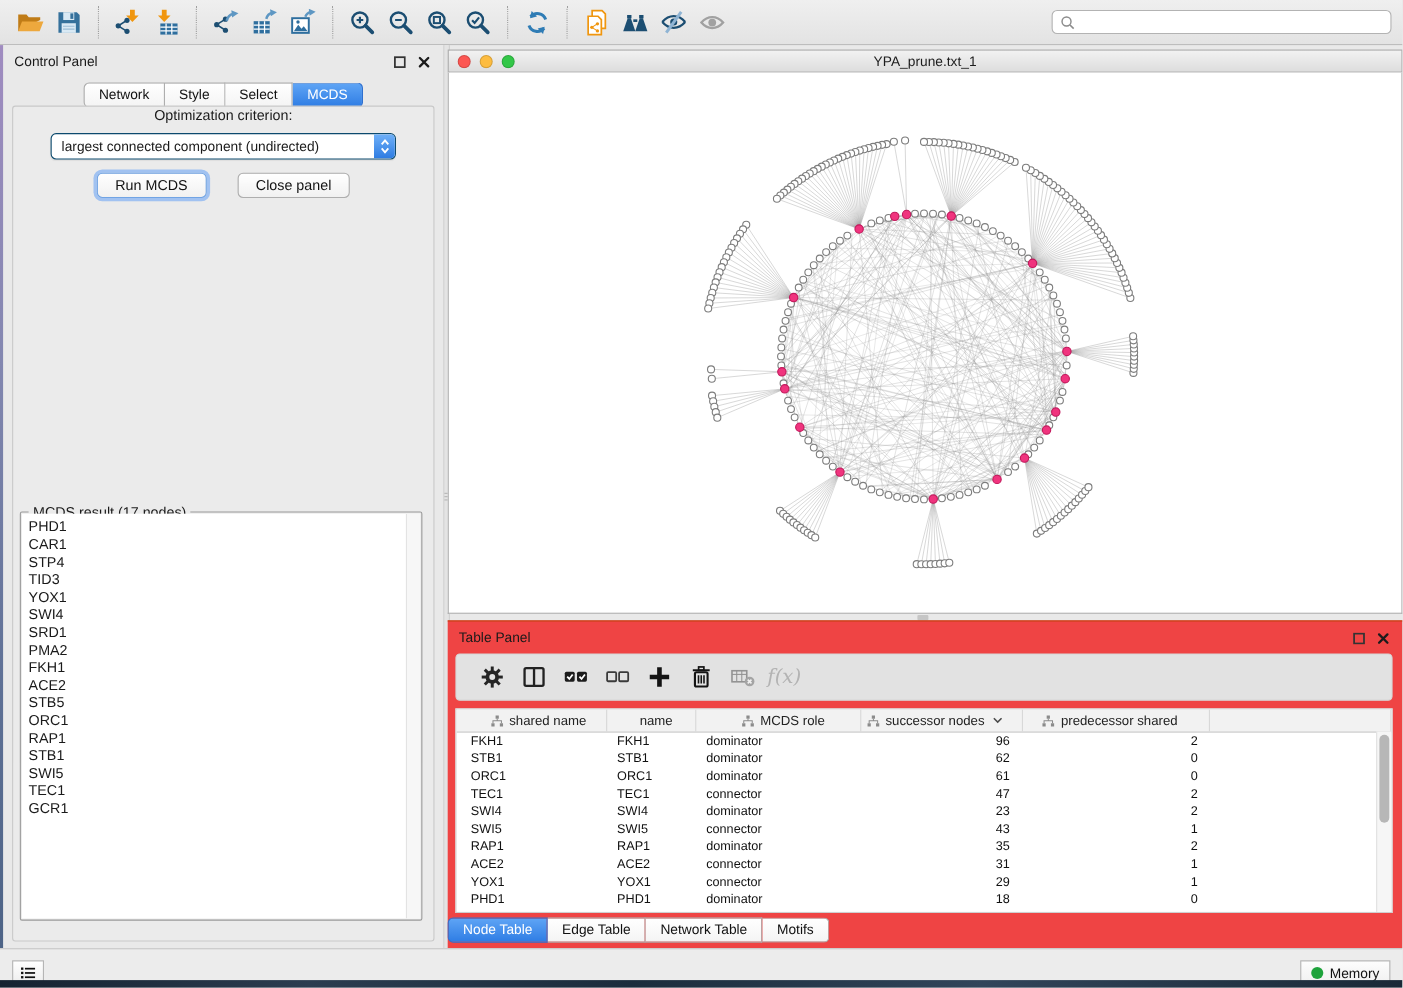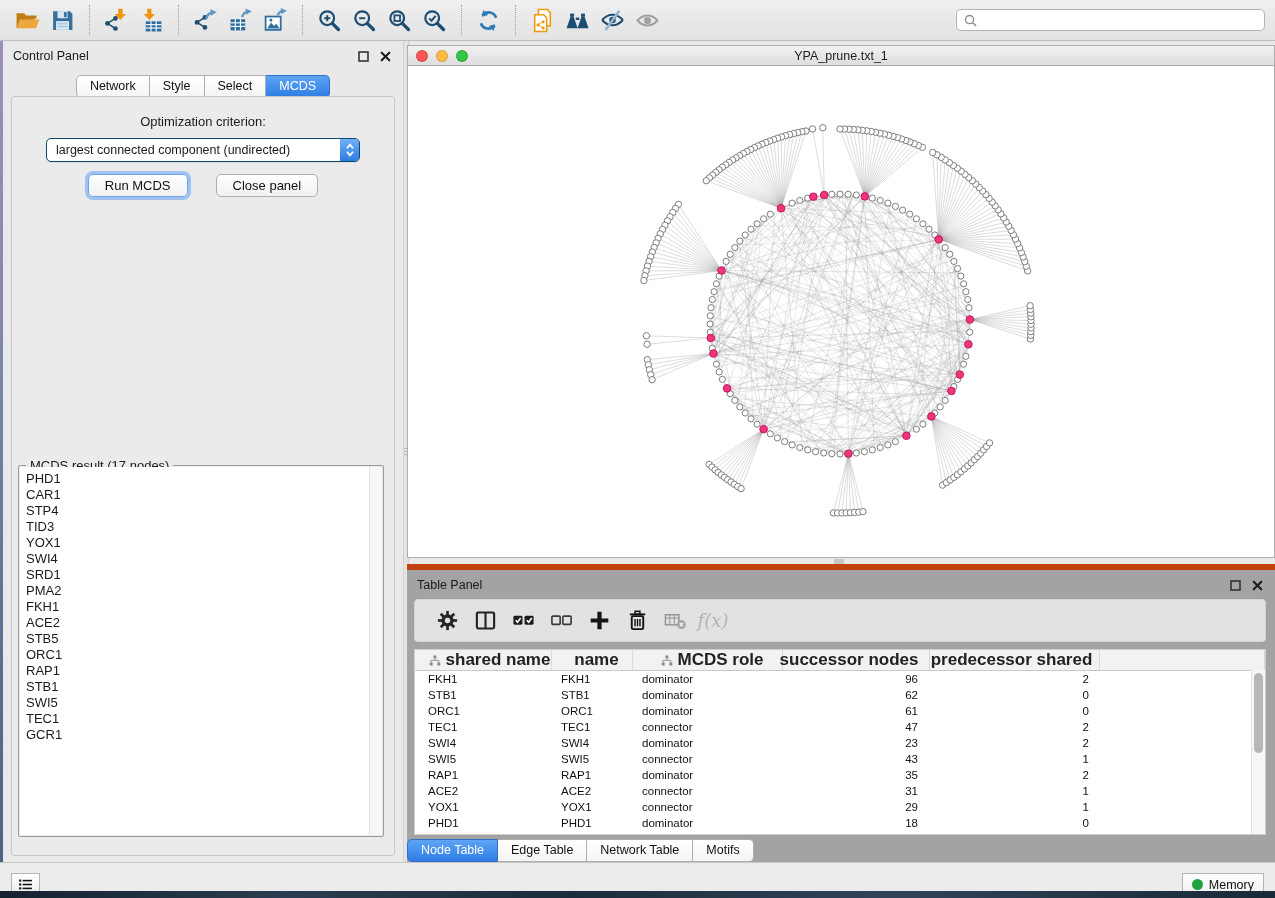--- a/index.html
+++ b/index.html
@@ -37,21 +37,21 @@
   .seg{display:flex;width:max-content;}
   .seg .tab{font-size:12.5px;padding:3px 13px 4px;background:linear-gradient(#ffffff,#f4f4f4);
     border:1px solid #aeaeae;border-left:none;color:#111;cursor:default;}
   .seg .tab:first-child{border-left:1px solid #aeaeae;border-radius:5px 0 0 5px;}
   .seg .tab:last-child{border-radius:0 5px 5px 0;}
   .seg .tab.active{background:linear-gradient(#5ea4f5,#2f7de4);border-color:#2f70cf;color:#fff;}
   .cp-tabs{margin:7px auto 0;}
 
   .cp-content{position:absolute;left:8px;right:8px;top:55px;bottom:6px;
     background:#ebebeb;border:1px solid #c9c9c9;border-radius:3px;}
-  .opt-label{margin-top:17px;text-align:center;font-size:13px;}
+  .opt-label{text-align:center;font-size:13px;}
   .dropdown{margin:9px auto 0;width:312px;height:22px;background:#fff;border:1px solid #0c4a6e;
     border-radius:5px;display:flex;align-items:stretch;overflow:hidden;box-shadow:0 1px 1px rgba(0,0,0,.06);}
   .dd-text{flex:1;font-size:12.5px;line-height:22px;padding-left:9px;white-space:nowrap;overflow:hidden;}
   .dd-step{width:19px;background:linear-gradient(#6fb0f8,#2e7ce2);display:flex;align-items:center;justify-content:center;}
   .dd-step svg{width:10px;height:16px;}
   .btn-row{display:flex;justify-content:center;gap:28px;margin-top:12px;}
   .btn{height:21px;padding:0 16px;background:linear-gradient(#ffffff,#f1f1f1);border:1px solid #aeaeae;
     border-radius:5px;font-size:13px;display:flex;align-items:center;color:#111;}
   .btn.focused{box-shadow:0 0 0 3px rgba(100,160,245,.55);border-color:#71a4e4;}
 
@@ -75,32 +75,32 @@
   .net-titlebar{height:21px;background:linear-gradient(#f2f2f2,#dddddd);border:1px solid #adadad;
     display:flex;align-items:center;padding:0 8px;position:relative;box-sizing:border-box;}
   .lights{display:flex;gap:8px;z-index:2;}
   .light{width:12px;height:12px;border-radius:50%;border:0.5px solid rgba(0,0,0,.15);box-sizing:border-box;}
   .net-title{position:absolute;left:0;right:0;text-align:center;font-size:12.5px;color:#1d1d1d;}
   .net-canvas{position:absolute;top:21px;left:0;right:0;bottom:0;background:#fff;
     border:1px solid #adadad;border-top:none;box-sizing:border-box;}
   .net-canvas svg{width:100%;height:100%;}
 
   
-  .table-panel{position:absolute;left:0;right:0;top:523px;bottom:0;background:#a3a3a3;border-top:6px solid #c2410c;}
+  .table-panel{position:absolute;left:0;right:0;top:523px;bottom:0;background:#ef4444;border-top:1px solid #c2410c;}
   .tp-toolbar{position:absolute;left:7px;right:9px;top:29px;height:43px;background:#e2e2e2;
     border:1px solid #d6d6d6;border-radius:4px;display:flex;align-items:center;padding:0 13px;gap:0;box-sizing:border-box;}
   .tp-btn{width:38px;height:34px;display:flex;align-items:center;justify-content:center;}
   .tp-btn svg{width:23px;height:23px;}
   .fx{font-family:"DejaVu Serif",serif;font-style:italic;font-size:18px;color:#b3b3b3;}
 
   .tp-table{position:absolute;left:7px;right:9px;top:79px;height:186px;background:#fff;
     border:1px solid #cfcfcf;box-sizing:border-box;overflow:hidden;}
   .thead{display:flex;height:20px;background:#f2f2f2;border-bottom:1px solid #c9c9c9;}
-  .th{display:flex;align-items:center;justify-content:center;gap:5px;font-size:17px;color:#222;
-    border-right:1px solid #d8d8d8;box-sizing:border-box;white-space:nowrap;font-weight:bold;}
+  .th{display:flex;align-items:center;justify-content:center;gap:5px;font-size:12px;color:#222;
+    border-right:1px solid #d8d8d8;box-sizing:border-box;white-space:nowrap;}
   .th svg.site{width:12px;height:11px;}
   .th svg.sort{width:10px;height:8px;margin-left:2px;}
   .trow{display:flex;height:16px;align-items:center;}
   .td{font-size:11.5px;color:#111;box-sizing:border-box;white-space:nowrap;overflow:hidden;}
   .c0{width:137px;padding-left:13px;}
   .c1{width:81px;padding-left:9px;}
   .c2{width:150px;padding-left:9px;}
   .c3{width:147px;text-align:right;padding-right:12px;}
   .c4{width:170px;text-align:right;padding-right:11px;}
   .c5{flex:1;}

